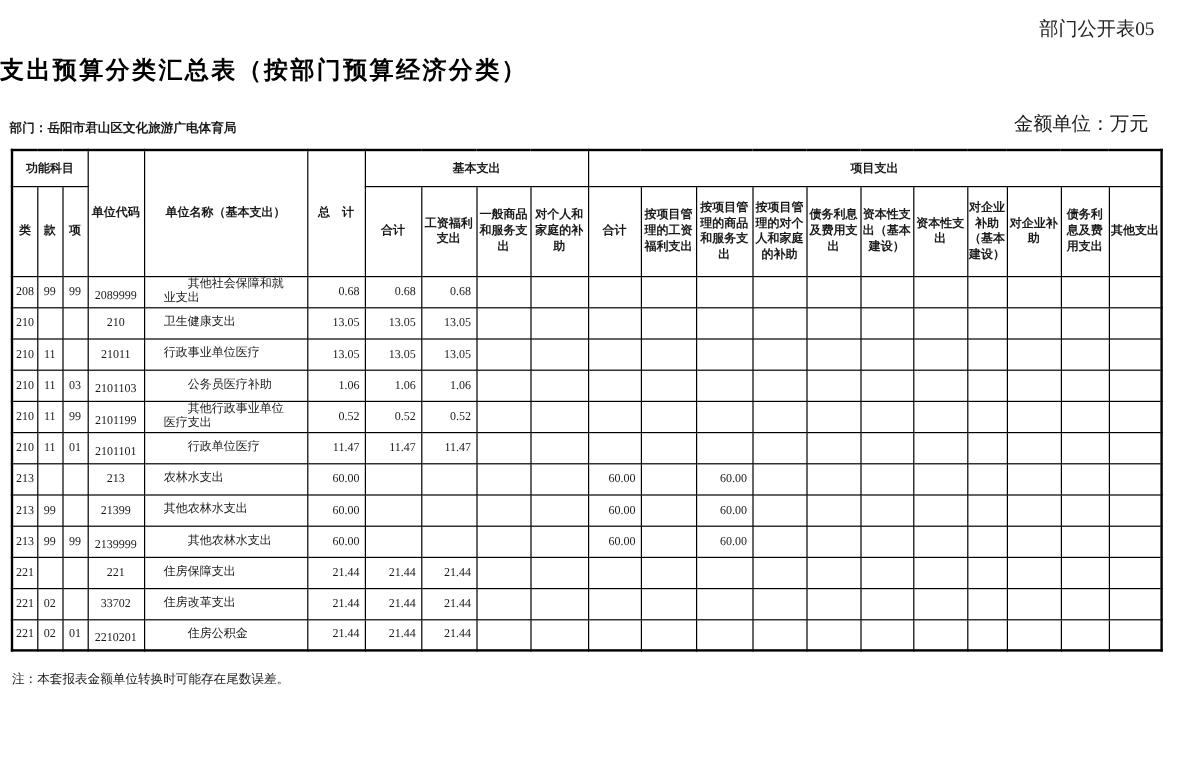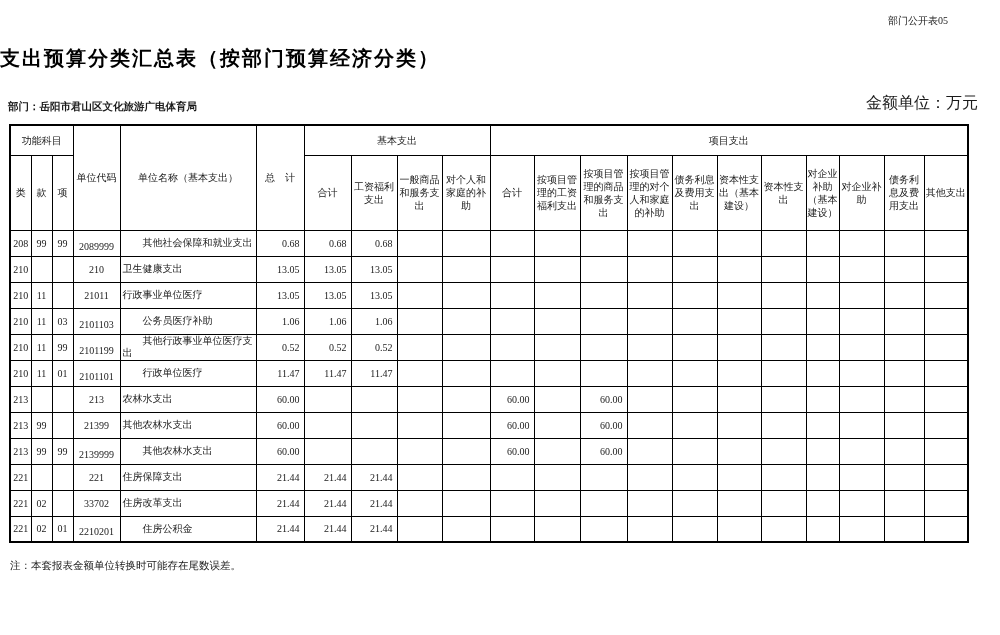--- a/index.html
+++ b/index.html
@@ -3,62 +3,62 @@
 <meta charset="utf-8">
 <style>
   * { margin: 0; padding: 0; box-sizing: border-box; }
   html, body { width: 1000px; height: 635px; background: #ffffff; overflow: hidden; }
   body {
     font-family: "Liberation Serif", "DejaVu Serif", serif;
     color: #1a1a1a;
     position: relative;
   }
   .doc-code {
-    position: absolute; top: 14px; right: 52px;
-    font-size: 10px; color: #222;
+    position: absolute; top: 14px; right: 38px;
+    font-size: 16px; color: #222;
   }
   .title {
     margin-top: 45px;
     text-align: left;
     font-size: 20px; font-weight: bold; letter-spacing: 2px;
     color: #000;
   }
   .meta-row {
-    margin: 21px 22px 0 8px;
+    margin: 21px 43px 0 8px;
     display: flex; justify-content: space-between; align-items: flex-end;
   }
   .dept-label { font-size: 10.5px; font-weight: bold; }
   .unit-label { font-size: 16px; }
   table.budget {
     margin: 10px 0 0 9px;
     border-collapse: collapse;
     table-layout: fixed;
     border: 2px solid #000;
   }
   table.budget th, table.budget td {
     border: 1px solid #000;
     font-size: 10px;
     vertical-align: middle;
     overflow: hidden;
   }
   table.budget th {
-    font-weight: normal;
+    font-weight: bold;
     text-align: center;
     line-height: 1.3;
     padding: 1px 1px;
     word-break: break-all;
   }
   tr.hdr-group { height: 30px; }
   tr.hdr-leaf  { height: 75px; }
   tbody tr { height: 26px; }
   td.c-func { text-align: center; padding: 0 1px; }
   td.c-code { text-align: center; padding: 0 2px; line-height: 1.1; }
   td.c-code.low { vertical-align: bottom; padding-bottom: 4px; }
   td.c-name {
-    text-align: left; padding: 0 2px;
+    text-align: left; padding: 0 16px;
     line-height: 1.25; word-break: break-all;
   }
   td.c-name.ind { text-indent: 20px; }
   td.c-num { text-align: right; padding: 0 4px 0 1px; }
   .note {
     margin: 16px 0 0 10px;
     font-size: 10.5px;
   }
 </style>
 </head>

